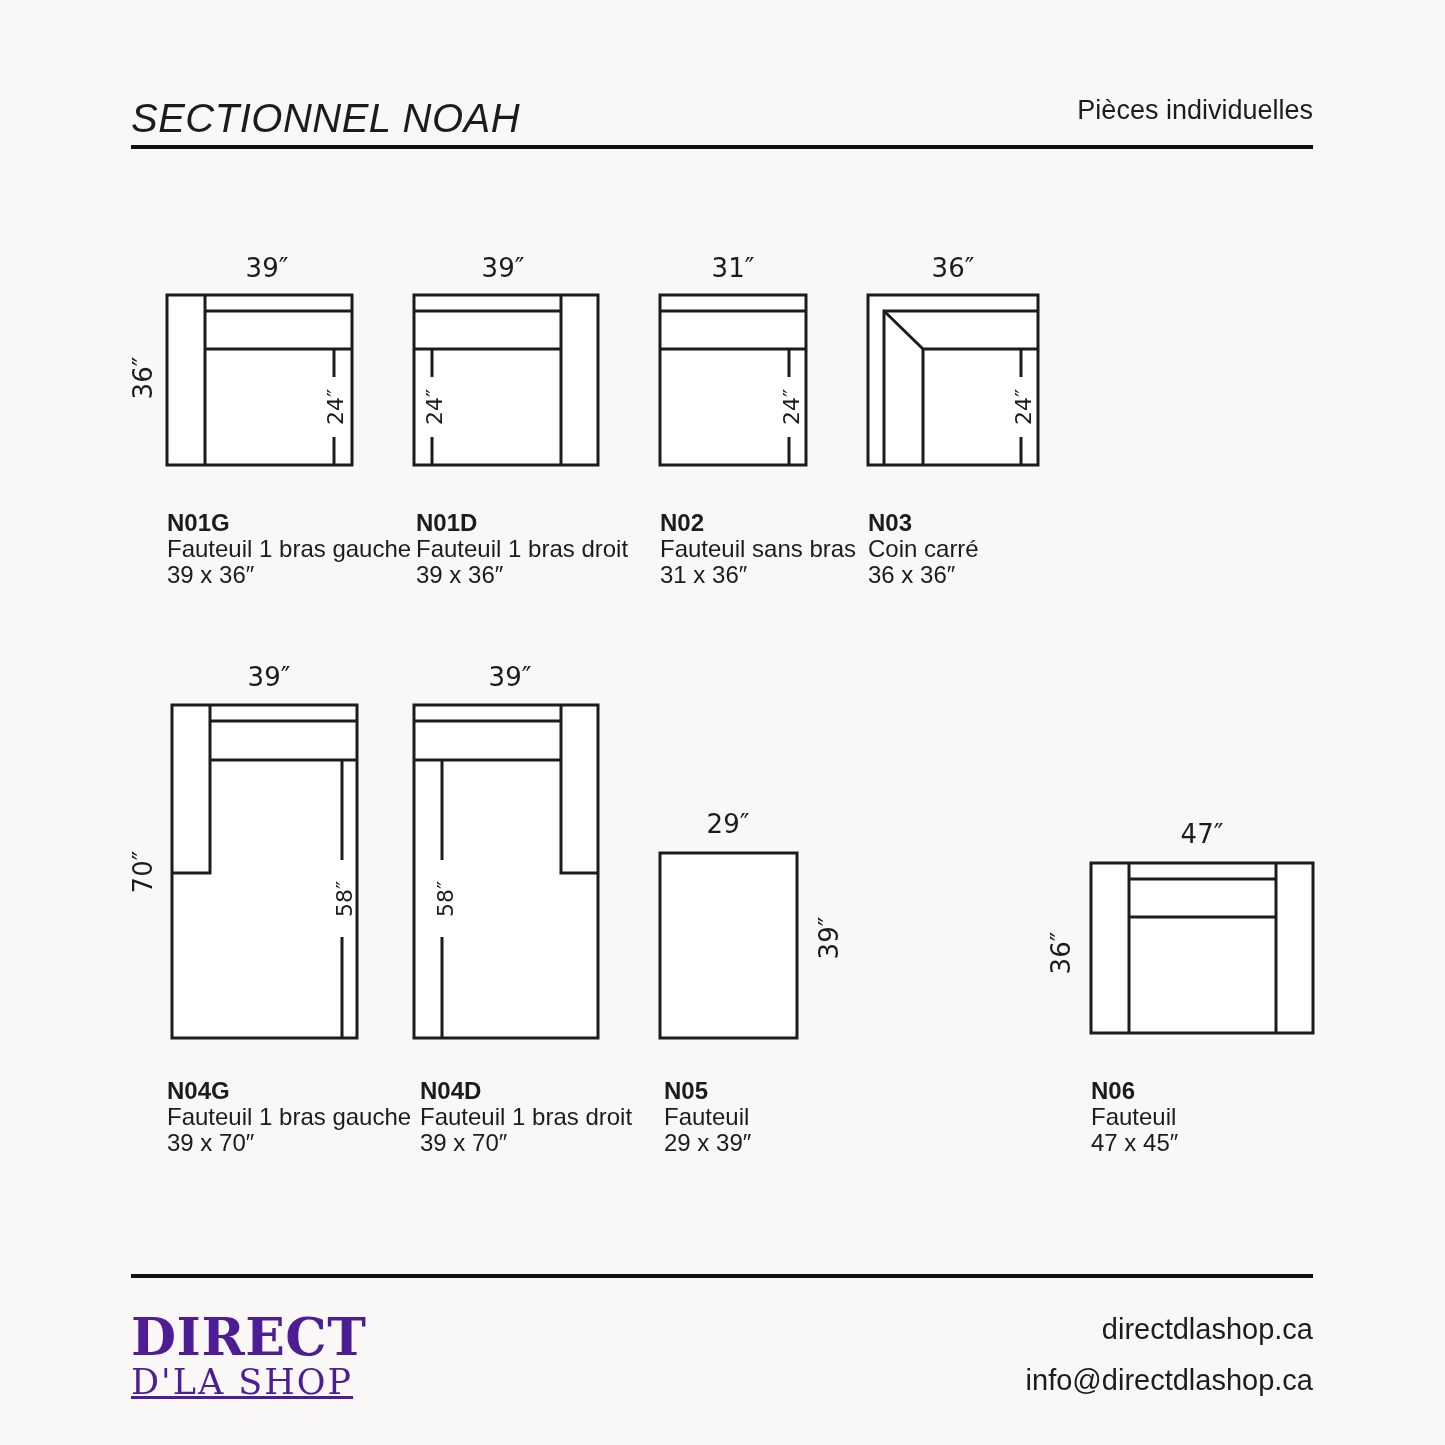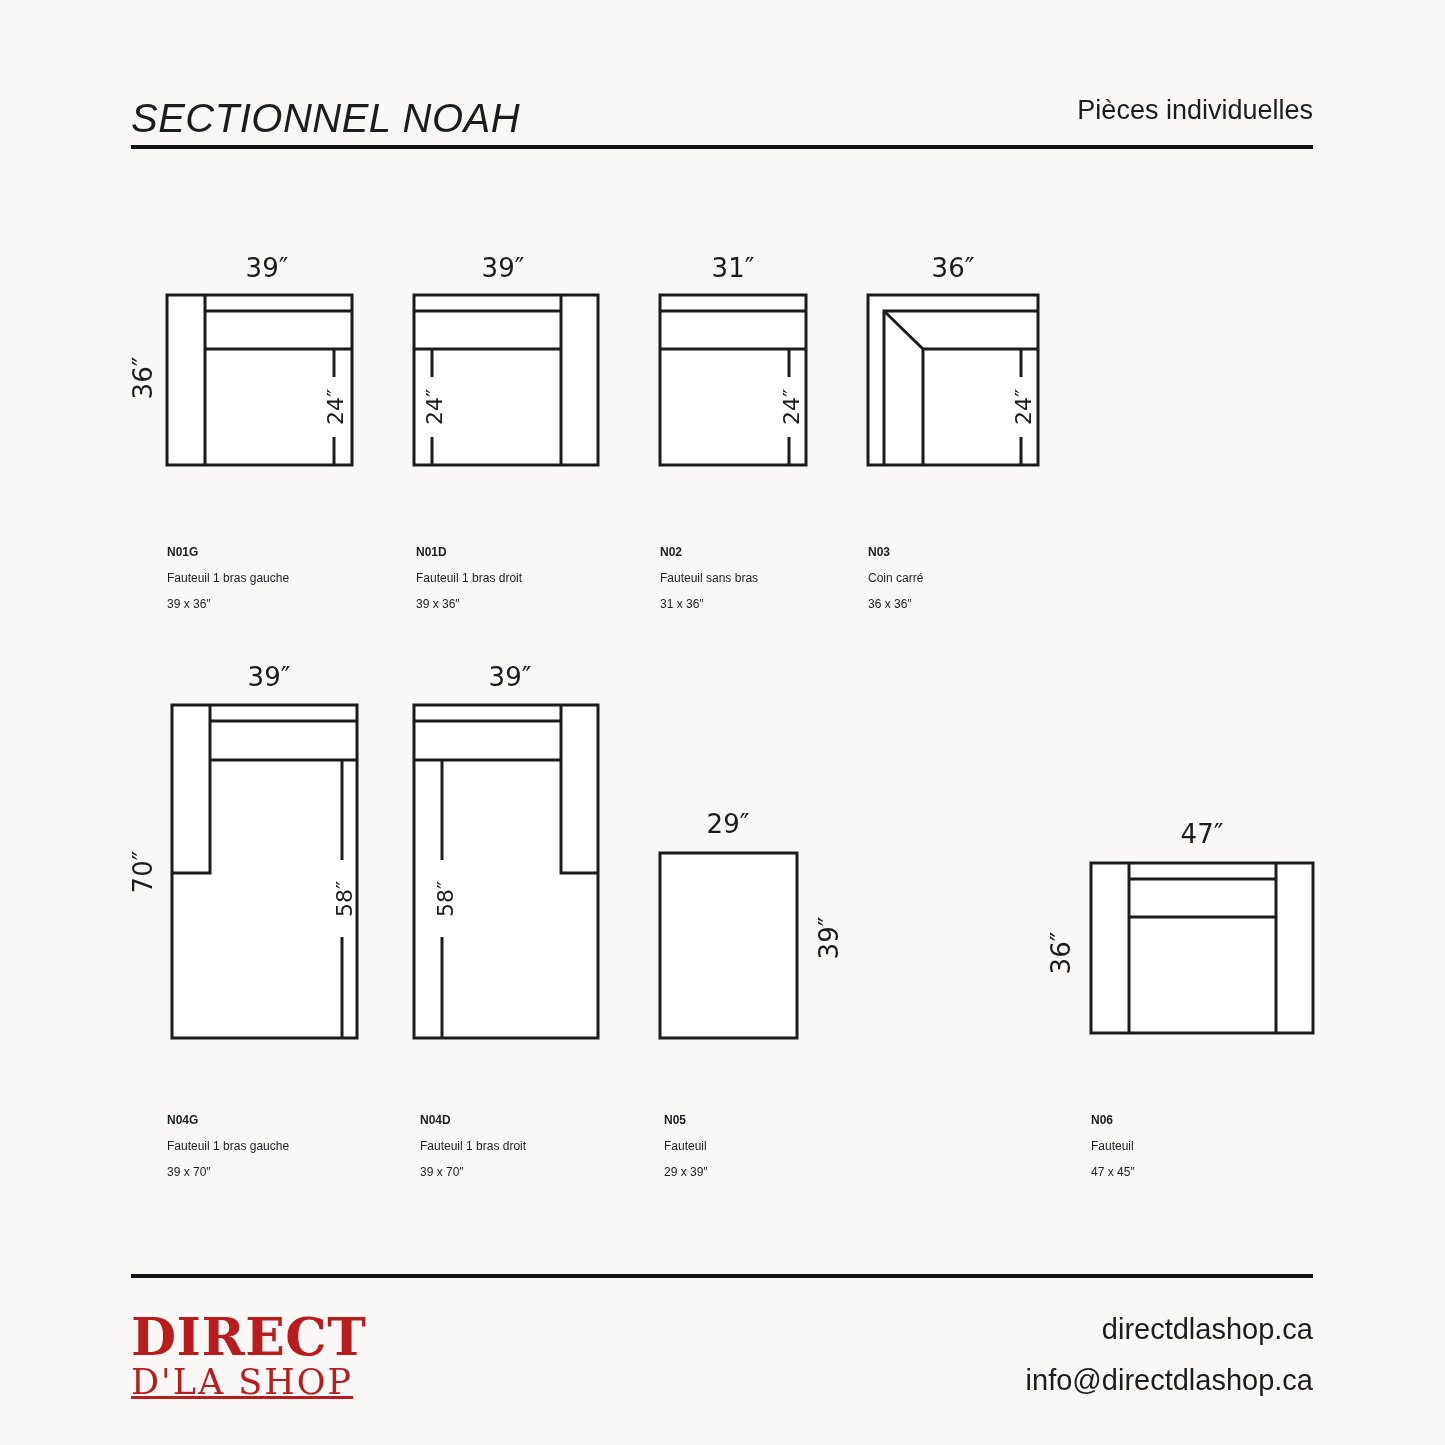--- a/index.html
+++ b/index.html
@@ -6,24 +6,24 @@
   body { width:1445px; height:1445px; background:#f9f8f6; position:relative; overflow:hidden;
          font-family:"Liberation Sans", sans-serif; color:#1b1d1c; }
   .abs { position:absolute; }
   .title { left:131px; top:96px; font-size:40px; letter-spacing:0.5px; line-height:44px;font-style:italic; }
   .subtitle { right:132px; top:94px; font-size:27px; line-height:32px; }
   .rule { left:131px; width:1182px; height:4px; background:#111; }
   svg.drawing { position:absolute; left:0; top:0; }
   svg.drawing text { font-family:"DejaVu Sans", sans-serif; font-size:26px; fill:#1b1d1c; }
   .shape { fill:#ffffff; stroke:#1b1d1c; stroke-width:3; }
   .ln { stroke:#1b1d1c; stroke-width:3; fill:none; }
-  .label { font-size:12px; line-height:26px;margin-top:29px; }
+  .label { font-size:24px; line-height:26px; }
   .label .code { font-weight:bold; display:block; }
   .label span { display:block; }
-  .logo { left:131px; top:1310px; font-family:"DejaVu Serif", serif; color:#b91c1c; }
+  .logo { left:131px; top:1310px; font-family:"DejaVu Serif", serif; color:#4c1d95; }
   .logo .l1 { font-size:52px; font-weight:bold; line-height:54px; letter-spacing:0.5px; }
   .logo .l2 { font-size:35px; line-height:36px; letter-spacing:2px;text-decoration:underline; }
   .contact { right:132px; text-align:right; font-size:29px; line-height:34px; }
 </style>
 </head>
 <body>
 
 <div class="abs title">SECTIONNEL NOAH</div>
 <div class="abs subtitle">Pièces individuelles</div>
 <div class="abs rule" style="top:145px"></div>

